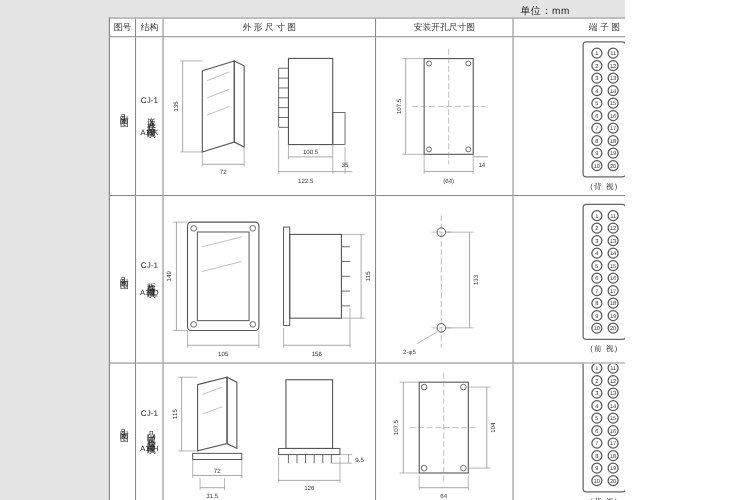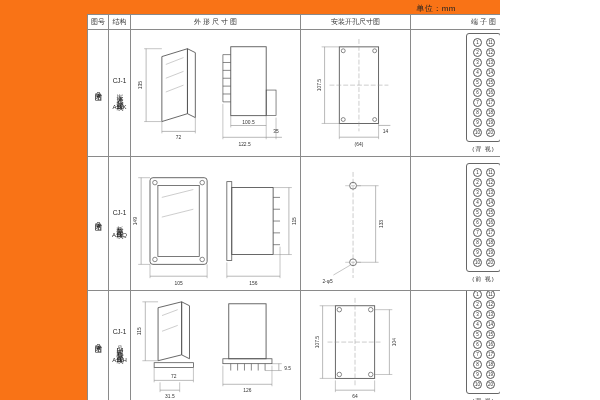--- a/index.html
+++ b/index.html
@@ -1,16 +1,16 @@
 <!DOCTYPE html>
 <html><head>
 <meta charset="utf-8">
 <style>
   html,body{margin:0;padding:0;background:#fff;}
-  .page{position:relative;width:500px;height:400px;background:#f97316;overflow:hidden;
+  .page{position:relative;width:500px;height:400px;background:#e5e5e5;overflow:hidden;
         font-family:"Liberation Sans","DejaVu Sans",sans-serif;color:#222;}
   .unit{position:absolute;top:3px;right:44px;font-size:8px;color:#222;letter-spacing:.5px;}
   .tbl{position:absolute;left:87px;top:14px;width:469px;height:386px;
        display:grid;grid-template-columns:21px 22px 170px 110px 146px;
        grid-template-rows:15px 127px 134px 110px;
        border-top:1px solid #8a8a8a;border-left:1px solid #8a8a8a;background:#fff;}
   .c{border-right:1px solid #8a8a8a;border-bottom:1px solid #8a8a8a;box-sizing:border-box;
      position:relative;overflow:hidden;background:#fff;}
   .hd{display:flex;align-items:center;justify-content:center;font-size:7px;color:#333;white-space:nowrap;}
   .figc{display:flex;align-items:center;justify-content:center;}

